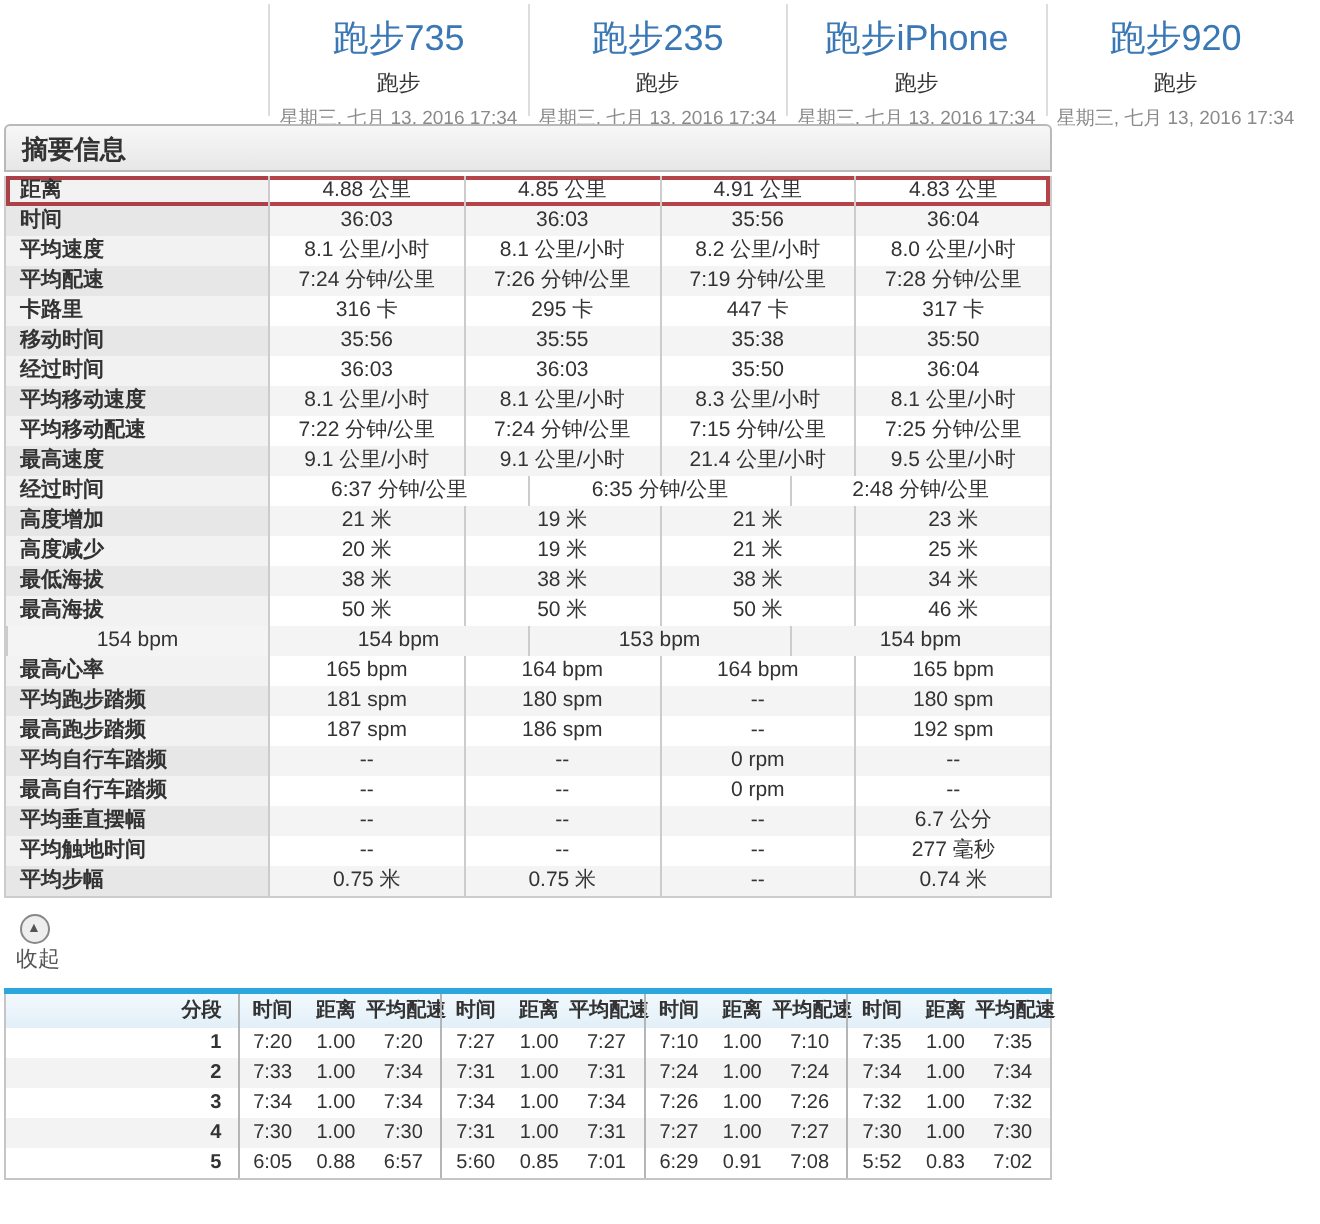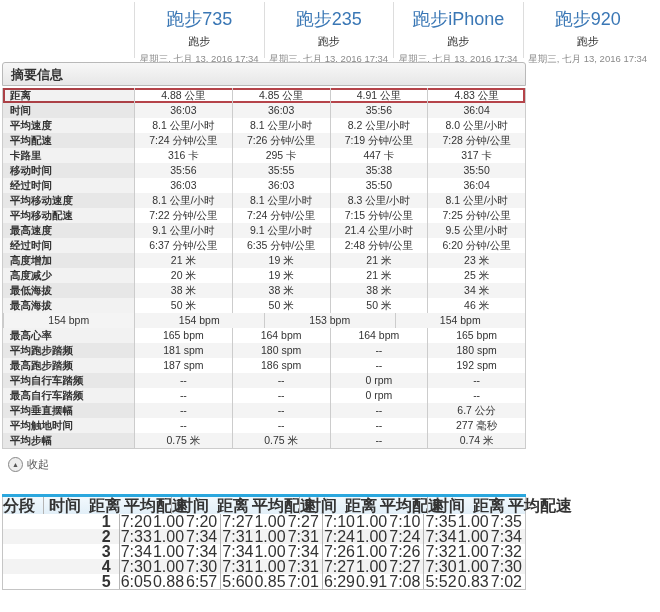--- a/index.html
+++ b/index.html
@@ -22,29 +22,29 @@
   
   #summaryTable{margin-top:2px;border:1px solid #ccc;border-top:none;}
   .sum-row{display:flex;height:15px;line-height:15px;font-size:10.5px;position:relative;background:#fff;}
   .sum-row:nth-child(even){background:#f4f4f4;}
   .sum-row.highlight{box-shadow:inset 0 0 0 2px var(--red,#b5444a);}
   .sum-label{width:131px;padding-left:7px;box-sizing:border-box;font-weight:bold;
              background:rgba(0,0,0,0.05);white-space:nowrap;overflow:hidden;}
   .sum-val{flex:1;text-align:center;border-left:1px solid #ccc;box-sizing:border-box;white-space:nowrap;overflow:hidden;}
 
   
-  .collapse{position:absolute;left:6px;display:flex;align-items:center;cursor:pointer;margin-top:8px;}
+  .collapse{position:absolute;left:6px;display:flex;align-items:center;cursor:pointer;margin-top:8px;flex-direction:column;}
   .collapse-icon{display:inline-block;width:13px;height:13px;border-radius:50%;border:1px solid #888;
                  background:#eee;color:#555;font-size:7px;line-height:13px;text-align:center;margin-right:4px;}
   .collapse-label{font-size:11px;color:#555;}
 
   
   .lap-line{height:3px;background:var(--cyan,#2ba7de);margin-top:2px;}
   #lapsTable{border:1px solid #c5c5c5;border-top:none;}
-  .lap-row{display:flex;height:15px;line-height:15px;font-size:16px;background:#fff;}
+  .lap-row{display:flex;height:15px;line-height:15px;font-size:10px;background:#fff;}
   .lap-row.lap-head{height:17px;line-height:17px;background:linear-gradient(#f2f9fd,#e2eff8);font-weight:bold;}
   .lap-body .lap-row:nth-child(even){background:#f3f3f3;}
   .lap-seg{width:144px;text-align:right;padding-right:8px;box-sizing:border-box;font-weight:bold;white-space:nowrap;}
   .lap-group{width:128px;display:flex;border-left:1px solid #b5b5b5;box-sizing:border-box;}
   .lap-t{width:33%;text-align:center;white-space:nowrap;}
   .lap-d{width:30%;text-align:center;white-space:nowrap;}
   .lap-p{width:37%;text-align:center;white-space:nowrap;}
 </style>
 </head>
 <body>
@@ -147,21 +147,20 @@
           <div class="sum-val">9.1 公里/小时</div>
           <div class="sum-val">9.1 公里/小时</div>
           <div class="sum-val">21.4 公里/小时</div>
           <div class="sum-val">9.5 公里/小时</div>
         </div>
         <div class="sum-row">
           <div class="sum-label">经过时间</div>
           <div class="sum-val">6:37 分钟/公里</div>
           <div class="sum-val">6:35 分钟/公里</div>
           <div class="sum-val">2:48 分钟/公里</div>
-          <div class="sum-val">6:20 分钟/公里</div>
         </div>
         <div class="sum-row">
           <div class="sum-label">高度增加</div>
           <div class="sum-val">21 米</div>
           <div class="sum-val">19 米</div>
           <div class="sum-val">21 米</div>
           <div class="sum-val">23 米</div>
         </div>
         <div class="sum-row">
           <div class="sum-label">高度减少</div>

